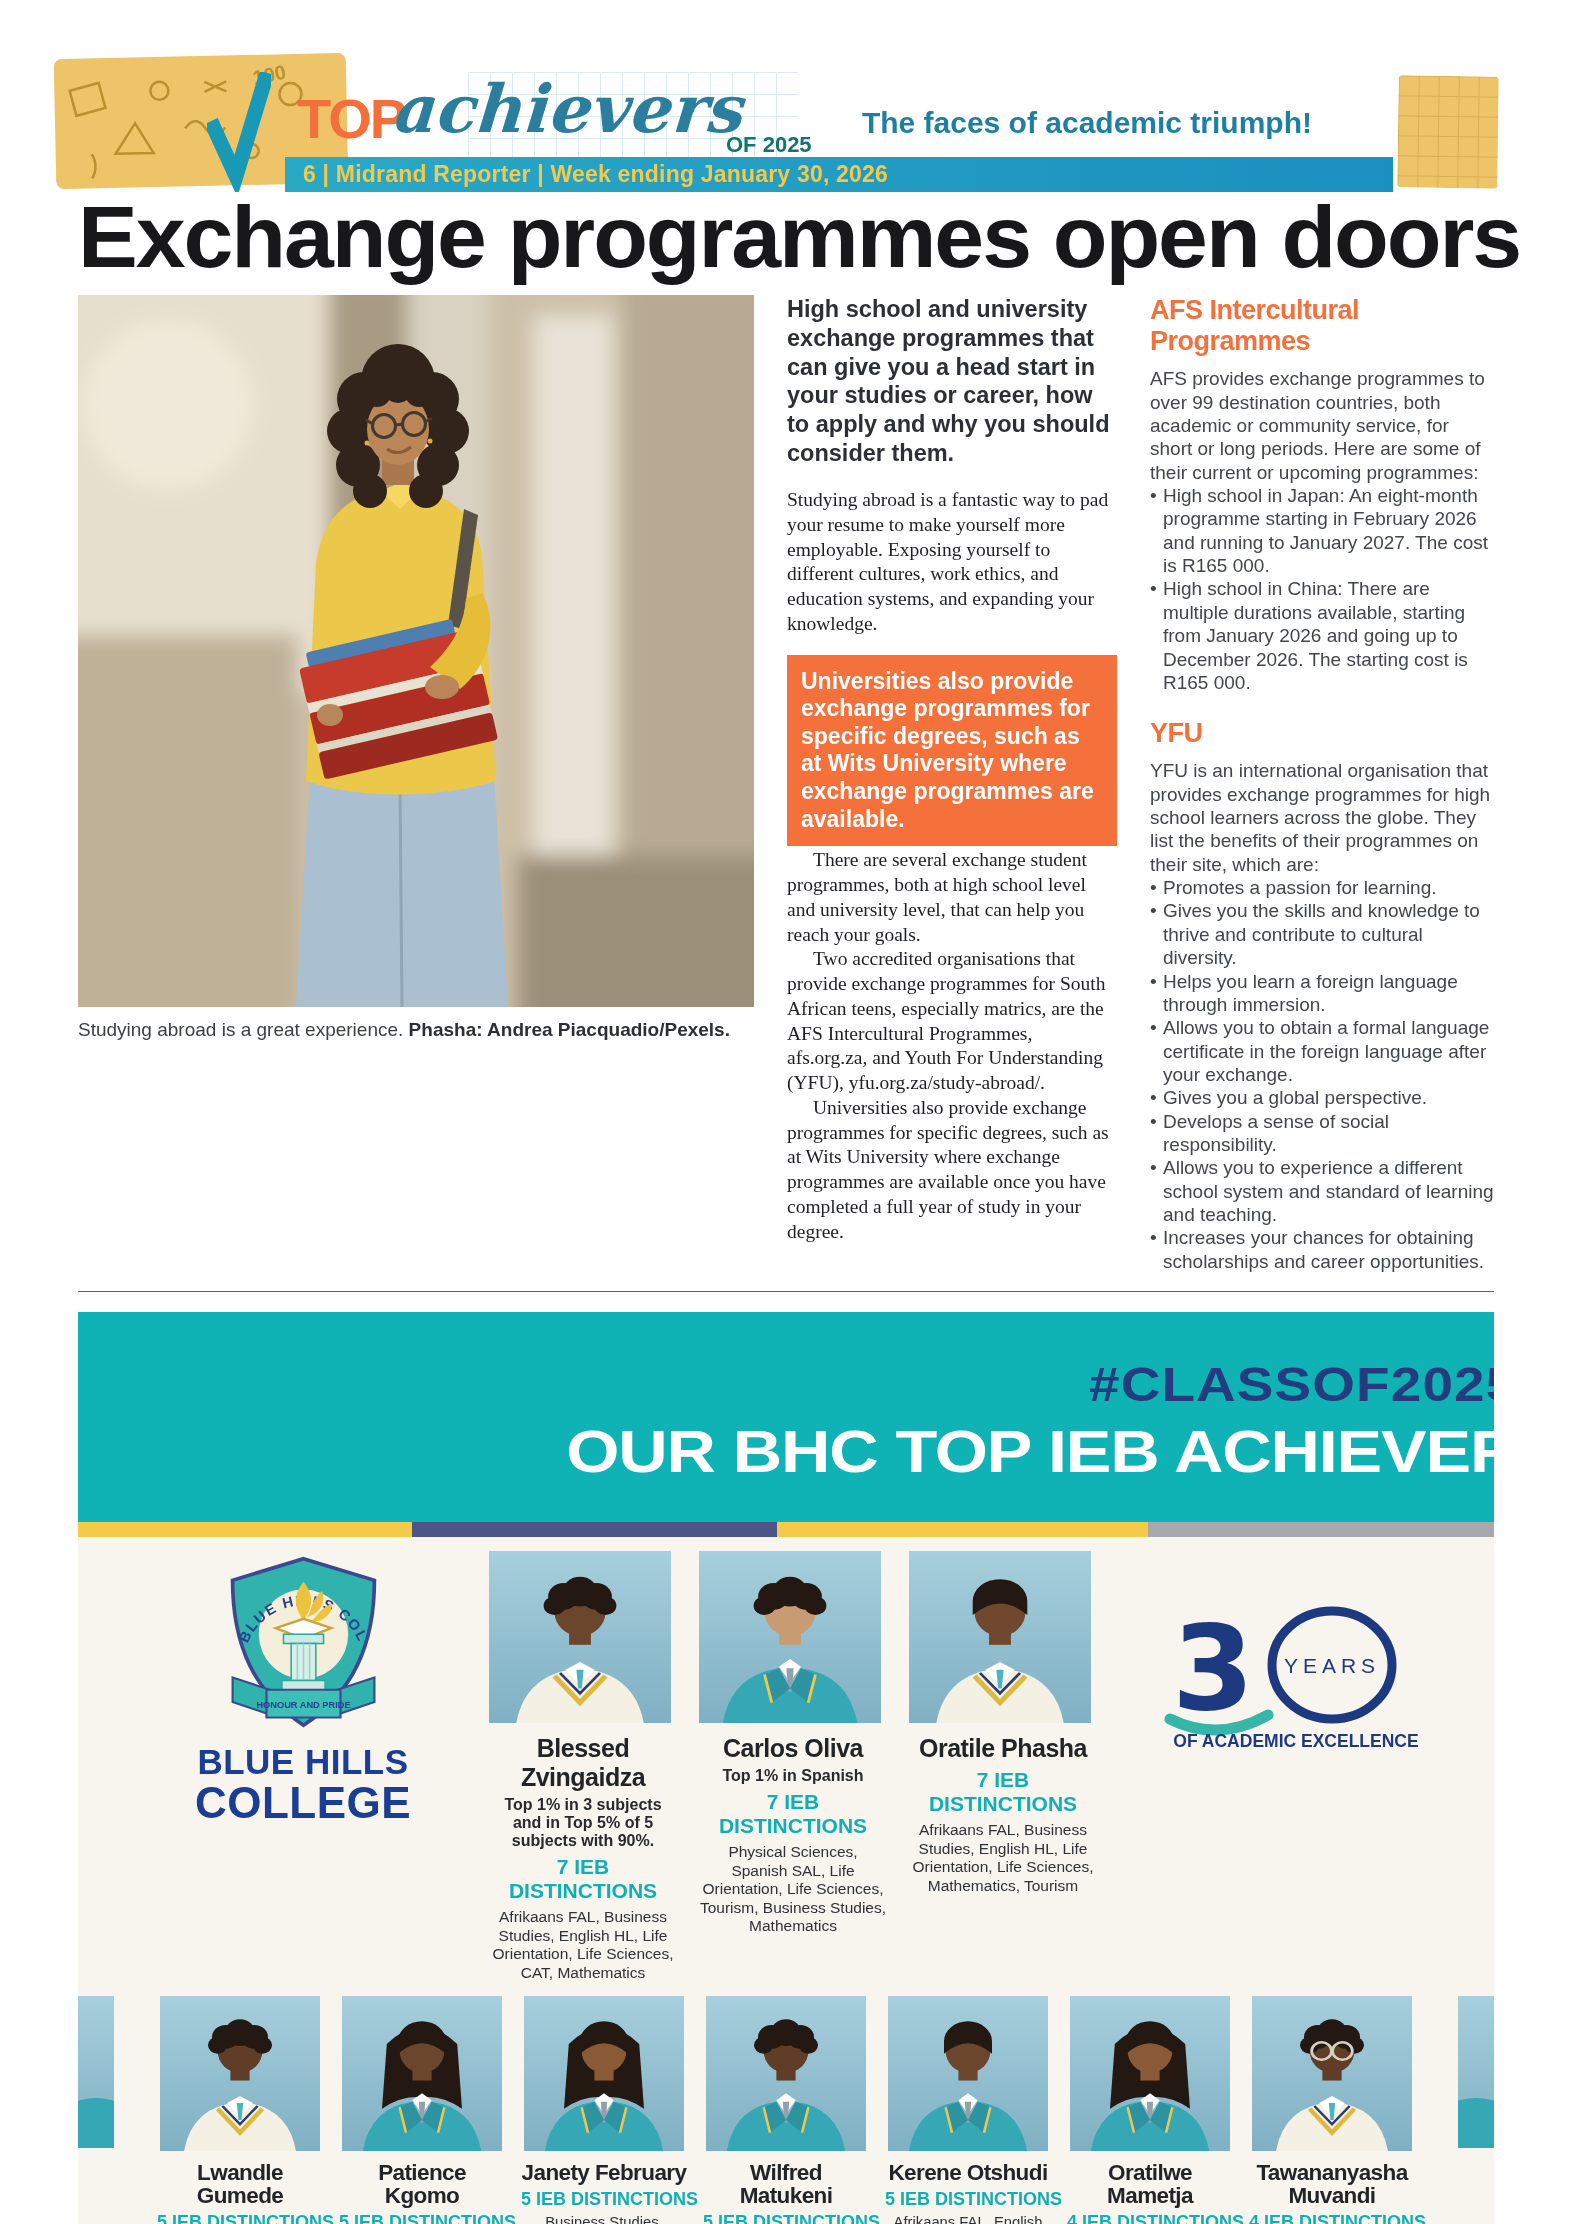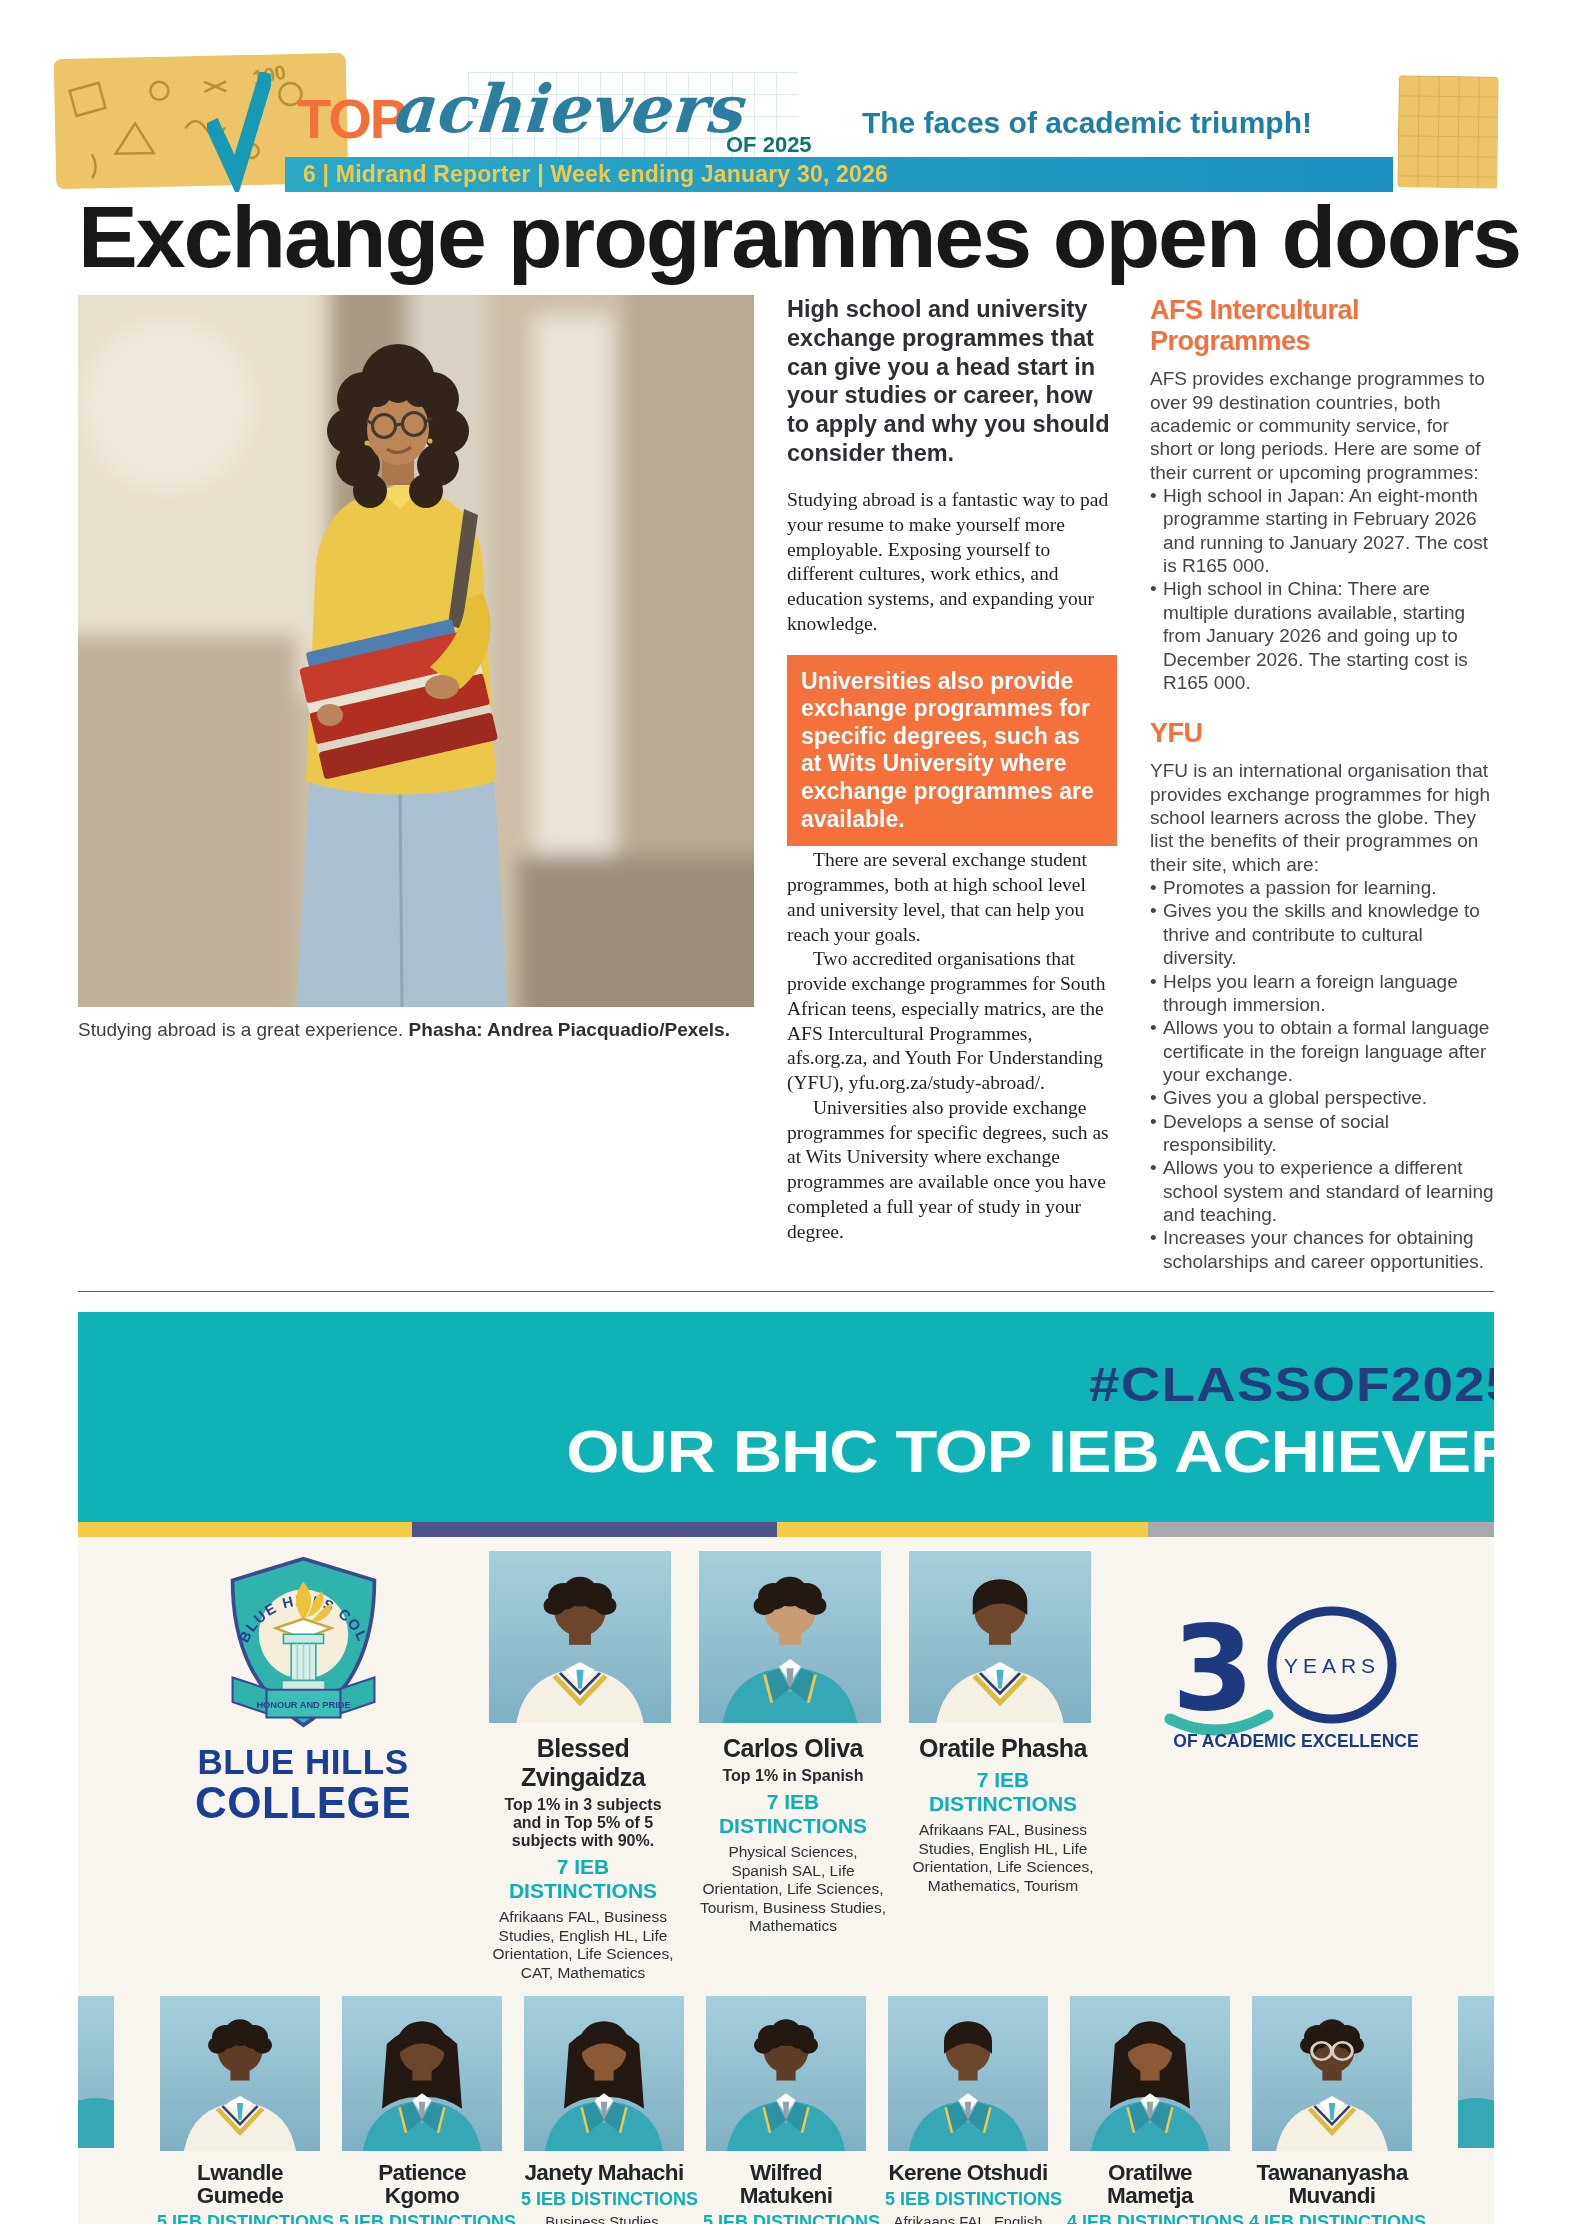--- a/index.html
+++ b/index.html
@@ -471,21 +471,21 @@
     <path d="M35,32 A15,14 0 0 1 65,32 L65,41 Q50,26 35,41 Z" fill="#241812"></path>
                   <path d="M13,110 Q18,79 44,75 L50,88 L56,75 Q82,79 87,110 Z" fill="#35a7b5"></path>
       <polygon points="44,74 50,84 56,74 50,69" fill="#fff"></polygon>
       <polygon points="48,75 52,75 51,90 49,90" fill="#93a0ab"></polygon>
       <path d="M44,75 L50,88 L40,97 L36,79 Z" fill="#2d93a1"></path>
       <path d="M56,75 L50,88 L60,97 L64,79 Z" fill="#2d93a1"></path>
       <path d="M36,79 L40,97" stroke="#e9c94f" stroke-width="1.6"></path>
       <path d="M64,79 L60,97" stroke="#e9c94f" stroke-width="1.6"></path>
                 </svg>
               </div>
-    <div class="name-mid">Janety Mahachi</div>
+    <div class="name-mid">Janety February</div>
     <div class="dist-mid">5 IEB DISTINCTIONS</div>
     <div class="subj-mid">Business Studies, English HL, Life Orientation, Life Sciences, Tourism</div>
   </div>
 
   <div class="card-mid">
     <div class="avatar">
                 <svg viewBox="0 0 100 110" preserveAspectRatio="none" width="100%" height="100%">
     <defs>
                     <linearGradient id="avbg" x1="0" y1="0" x2="0" y2="1">
                       <stop offset="0" stop-color="#a7cfdd"></stop>

